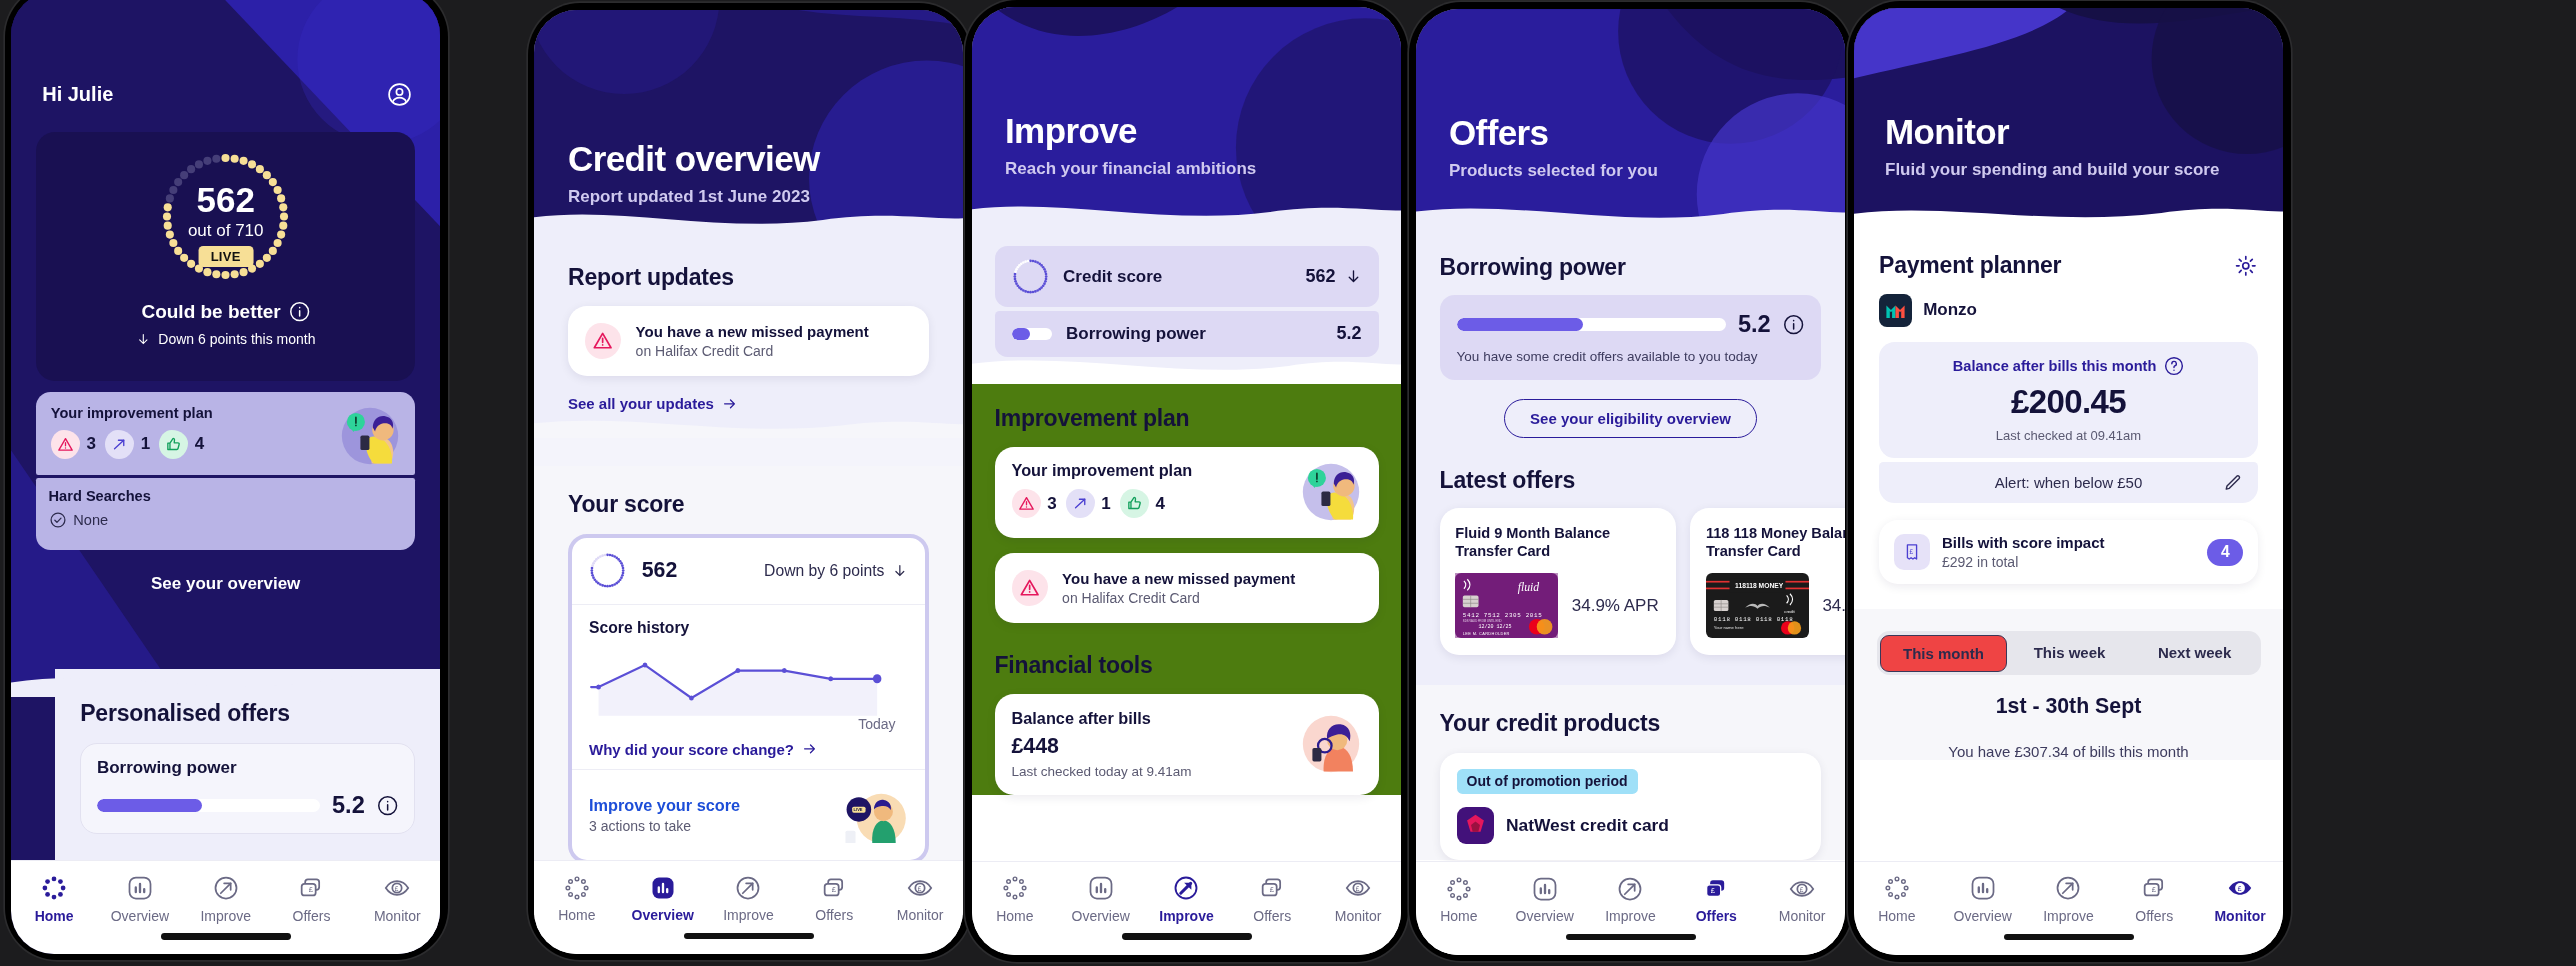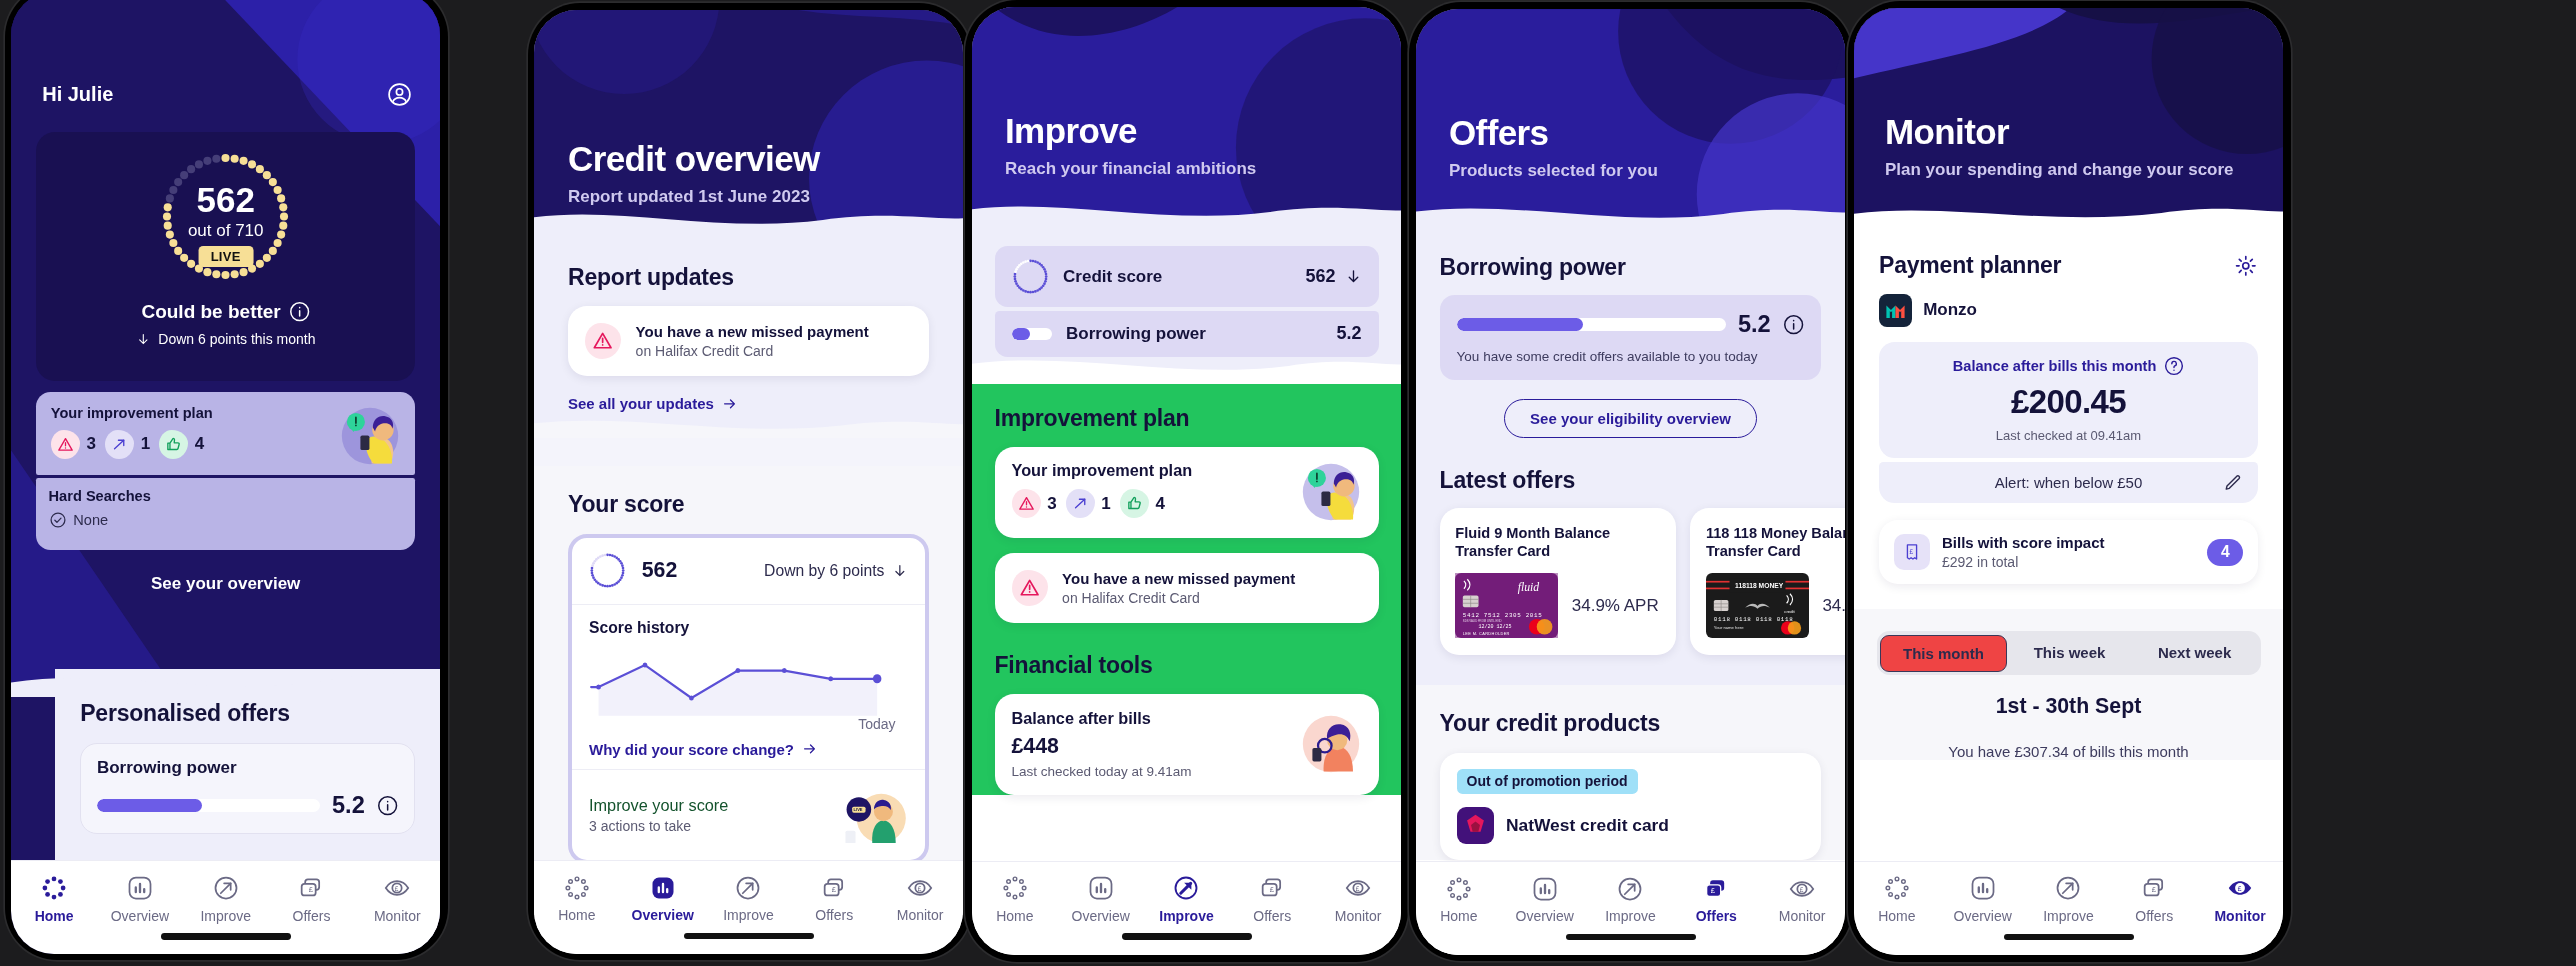--- a/index.html
+++ b/index.html
@@ -165,34 +165,34 @@
   .score-outer { margin-top: 15.7px; border: 4.5px solid #cdc9ef; border-radius: 19px; background:#fff; overflow:hidden;}
   .score-head { display: flex; align-items: center; gap: 15.7px; padding: 14.6px 17px; border-bottom: 1.1px solid #ededf5;}
   .mini-dial { width: 37px; height: 37px; position: relative; flex: 0 0 37px;}
   .score-head .sv { font-size: 21.3px; font-weight: 700; color: #14123a; }
   .score-head .sd { margin-left: auto; font-size: 15.7px; color: #2d2b4d; display:flex; align-items:center; gap:7.9px;}
   .hist { padding: 14.6px 17px 11.2px; }
   .hist h4 { font-size: 15.7px; font-weight: 700; color: #14123a; }
   .chart-wrap { position: relative; height: 84px; margin-top: 6.7px; }
   .today-lbl { position: absolute; right: 12.4px; bottom: -3.4px; font-size: 14px; color: #6b6a85; }
   .improve-card { border-top: 1.1px solid #ededf5; padding: 17px; display:flex; justify-content: space-between; align-items:center;}
-  .improve-card .it { font-size: 16.3px; font-weight: 400; color:#14532d;}
+  .improve-card .it { font-size: 16.3px; font-weight: 700; color:#1d4ed8;}
   .improve-card .is { font-size: 14px; color:#5b5a72; margin-top:3.4px;}
 
   
   .p3 .screen { background: #fff; }
   .p3-hero { height: 222px; padding: 104px 33px 0; }
   .p3-strip { background: #eeeefa; padding: 17px 22.5px 26px; position: relative;}
   .srow { display: flex; align-items: center; gap: 14.6px; background: #ddd9f4;
      border-radius: 12.4px; padding: 12.4px 17px; }
   .srow + .srow { margin-top: 3.4px; border-radius: 4.5px 4.5px 12.4px 12.4px; }
   .srow .lbl { font-size: 17px; font-weight: 700; color: #14123a; }
   .srow .val { margin-left: auto; font-size: 18px; font-weight: 700; color: #14123a;
      display: flex; align-items: center; gap: 9px;}
-  .p3-body { padding: 22.5px 22.5px 0; background:#22c55e;}
+  .p3-body { padding: 22.5px 22.5px 0; background:#4d7c0f;}
   .ip-card { margin-top: 14.6px; padding: 14.6px 17px; display:flex; justify-content: space-between;}
   .ip-card .ptitle { font-size: 16.3px; font-weight: 700; color:#14123a;}
   .ft-card { margin-top: 14.6px; padding: 15.7px 17px; display:flex; justify-content: space-between; align-items:center;}
   .ft-card .ft1 { font-size: 16.3px; font-weight:700; color:#14123a;}
   .ft-card .ft2 { font-size: 21.3px; font-weight:700; color:#14123a; margin-top:5.6px;}
   .ft-card .ft3 { font-size: 13.5px; color:#5b5a72; margin-top:5.6px;}
 
   
   .p4 .screen { background: #fff; }
   .p4-hero { height: 222px; padding: 104px 33px 0; }
@@ -1113,21 +1113,21 @@
     <div class="screen">
       <div class="scroll">
         <div class="hero p5-hero">
           <svg width="429" height="222" style="position:absolute;inset:0" viewBox="0 0 764 395">
             <rect width="764" height="395" fill="#1c1261"></rect>
             <path d="M-20 -40 L420 -40 C360 60, 180 80, -20 130 Z" fill="#4535c9"></path>
             <path d="M300 -40 C430 60, 560 30, 790 -10 L790 -40 Z" fill="#161046"></path>
             <circle cx="700" cy="90" r="170" fill="#161046" opacity=".8"></circle>
           </svg>
           <div class="hero-title">Monitor</div>
-          <div class="hero-sub">Plan your spending and change your score</div>
+          <div class="hero-sub">Fluid your spending and build your score</div>
           <svg class="wave-bottom" viewBox="0 0 100 10" preserveAspectRatio="none">
             <path d="M0 6 C20 1, 44 9, 70 5 C86 2, 94 6, 100 4 L100 10 L0 10 Z" fill="#ffffff"></path>
           </svg>
         </div>
 
         <div class="p5-body">
           <div class="pp-head">
             <div class="sec-title">Payment planner</div>
             <span>
               <svg width="23.6" height="23.6" viewBox="0 0 24 24" fill="none" stroke="#2a1b9a" stroke-width="1.7">

